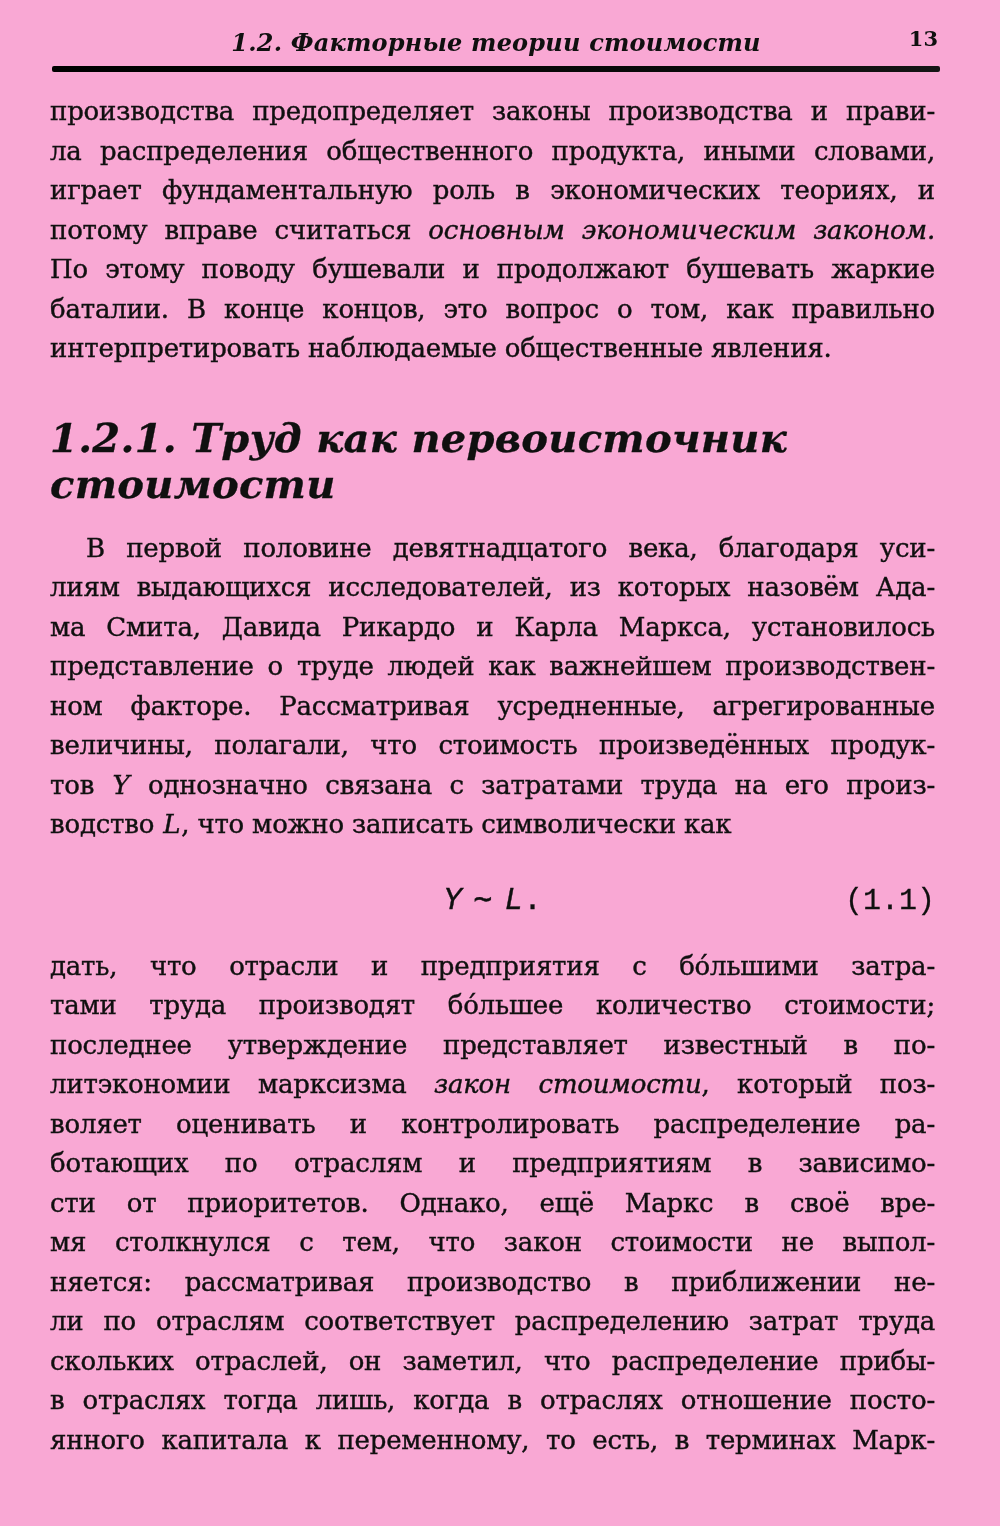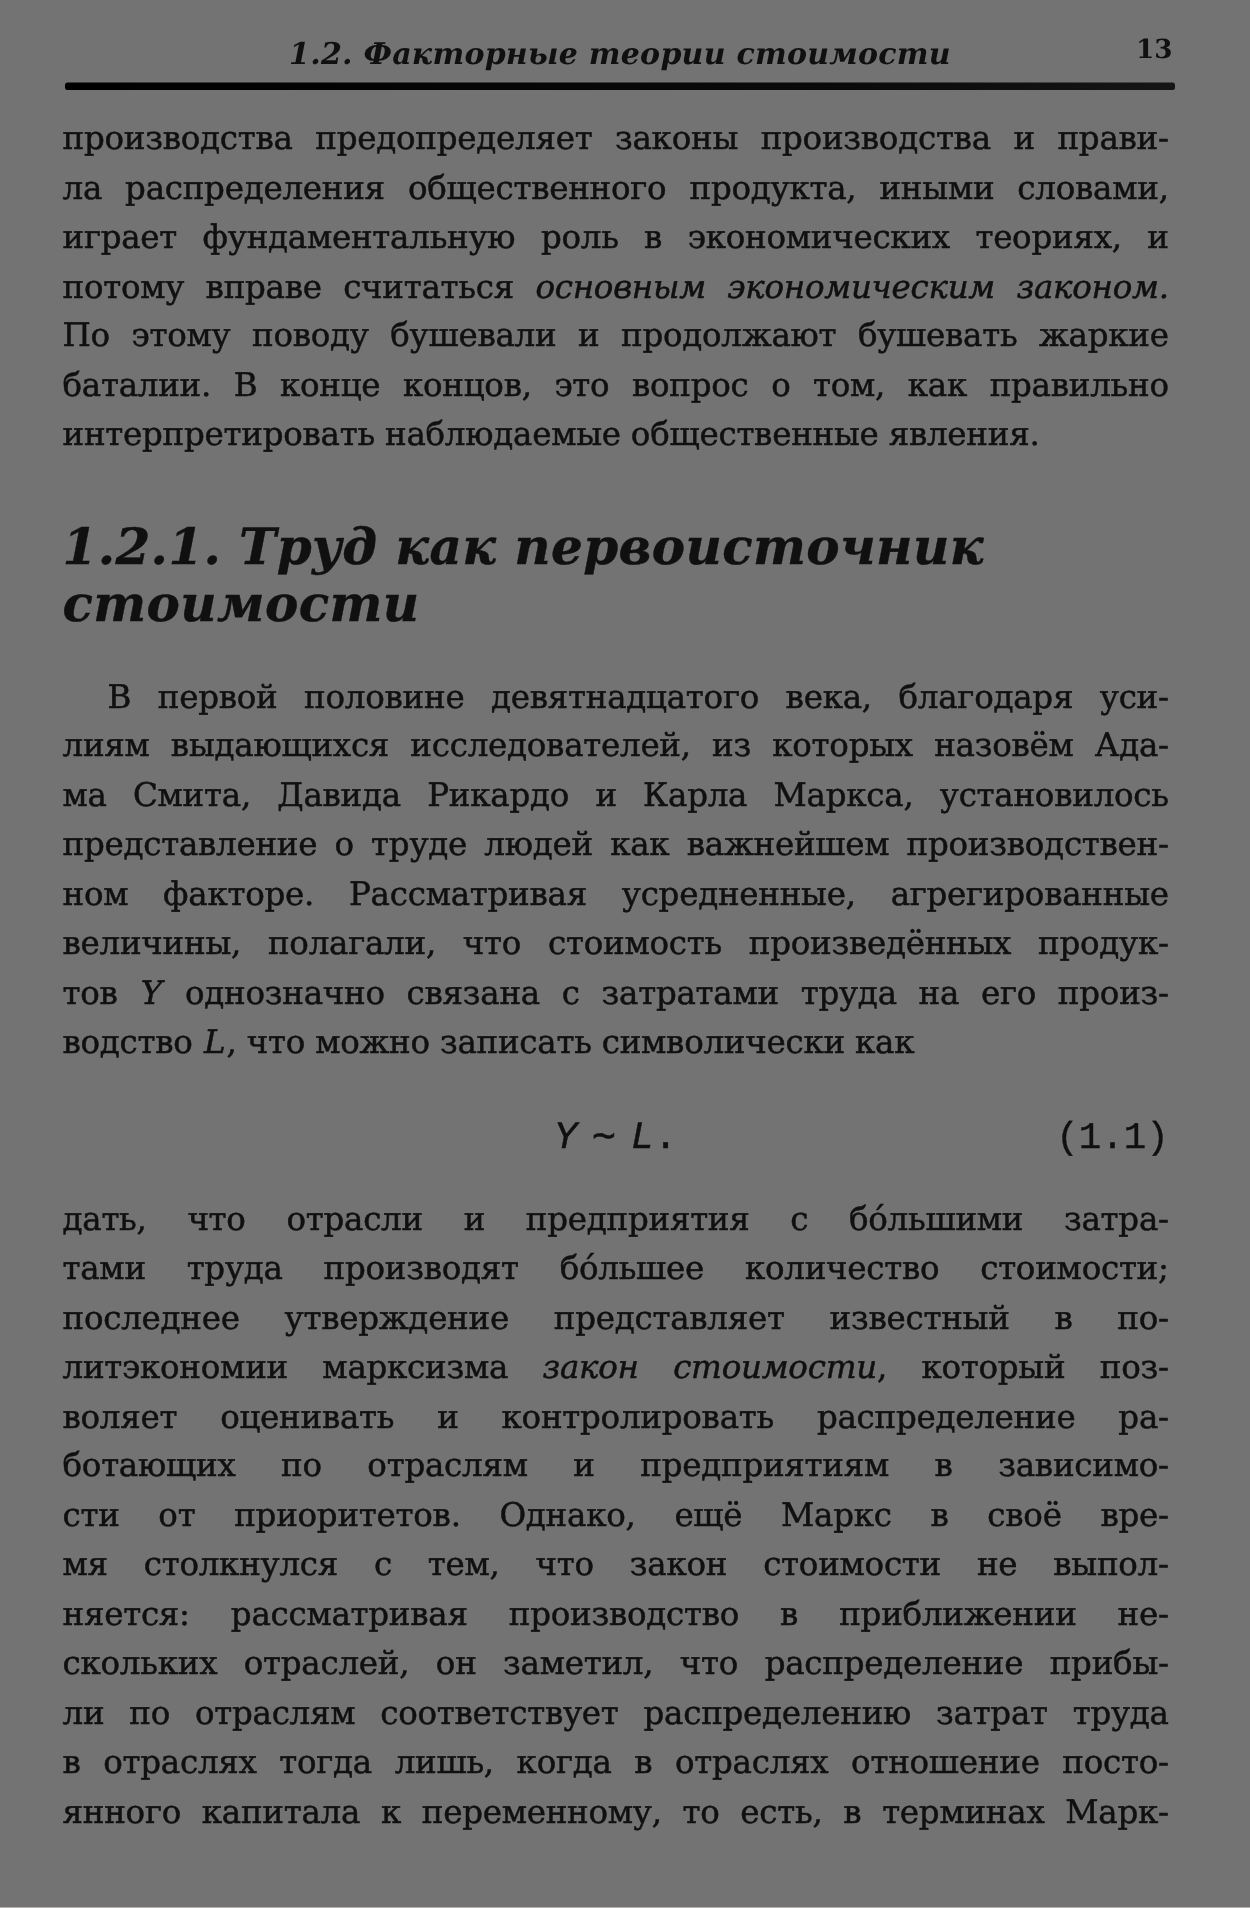--- a/index.html
+++ b/index.html
@@ -2,21 +2,21 @@
 <html><head>
 <meta charset="utf-8">
 <style>
   * { margin: 0; padding: 0; box-sizing: border-box; }
   html, body { background: #e8e6e0; }
   .page {
     position: relative;
     width: 1000px;
     height: 1526px;
     margin: 0 auto;
-    background: #737373;
+    background: #f9a8d4;
     color: #101010;
     font-family: "DejaVu Serif", serif;
     overflow: hidden;
   }
   .running-title {
     position: absolute;
     top: 28px;
     left: 52px;
     width: 888px;
     text-align: center;
@@ -65,21 +65,21 @@
   .seg-m { font-style: italic; padding: 0 1px; }
   .section-heading {
     margin-top: 46px;
     font-size: 40px;
     line-height: 46px;
     font-weight: bold;
     font-style: italic;
     letter-spacing: 0.3px;
     -webkit-text-stroke: 0.3px #101010;
   }
-  .para-2 { margin-top: 32px; }
+  .para-2 { margin-top: 22px; }
   .para-3 { margin-top: 20px; }
   .equation-row {
     position: relative;
     margin-top: 30px;
     height: 52px;
     text-align: center;
     font-family: Liberation Mono, monospace;
   }
   .equation {
     font-size: 31px;
@@ -141,20 +141,20 @@
     <div class="paragraph para-3">
         <div class="line"><span>дать, что отрасли и предприятия с бо́льшими затра-</span></div>
         <div class="line"><span>тами труда производят бо́льшее количество стоимости;</span></div>
         <div class="line"><span>последнее утверждение представляет известный в по-</span></div>
         <div class="line"><span>литэкономии марксизма </span><span class="seg-i">закон стоимости</span><span>, который поз-</span></div>
         <div class="line"><span>воляет оценивать и контролировать распределение ра-</span></div>
         <div class="line"><span>ботающих по отраслям и предприятиям в зависимо-</span></div>
         <div class="line"><span>сти от приоритетов. Однако, ещё Маркс в своё вре-</span></div>
         <div class="line"><span>мя столкнулся с тем, что закон стоимости не выпол-</span></div>
         <div class="line"><span>няется: рассматривая производство в приближении не-</span></div>
+        <div class="line"><span>ли по отраслям соответствует распределению затрат труда</span></div>
         <div class="line"><span>скольких отраслей, он заметил, что распределение прибы-</span></div>
-        <div class="line"><span>ли по отраслям соответствует распределению затрат труда</span></div>
         <div class="line"><span>в отраслях тогда лишь, когда в отраслях отношение посто-</span></div>
         <div class="line"><span>янного капитала к переменному, то есть, в терминах Марк-</span></div>
       </div>
 
   </div>
 </div>
 
 </body></html>

